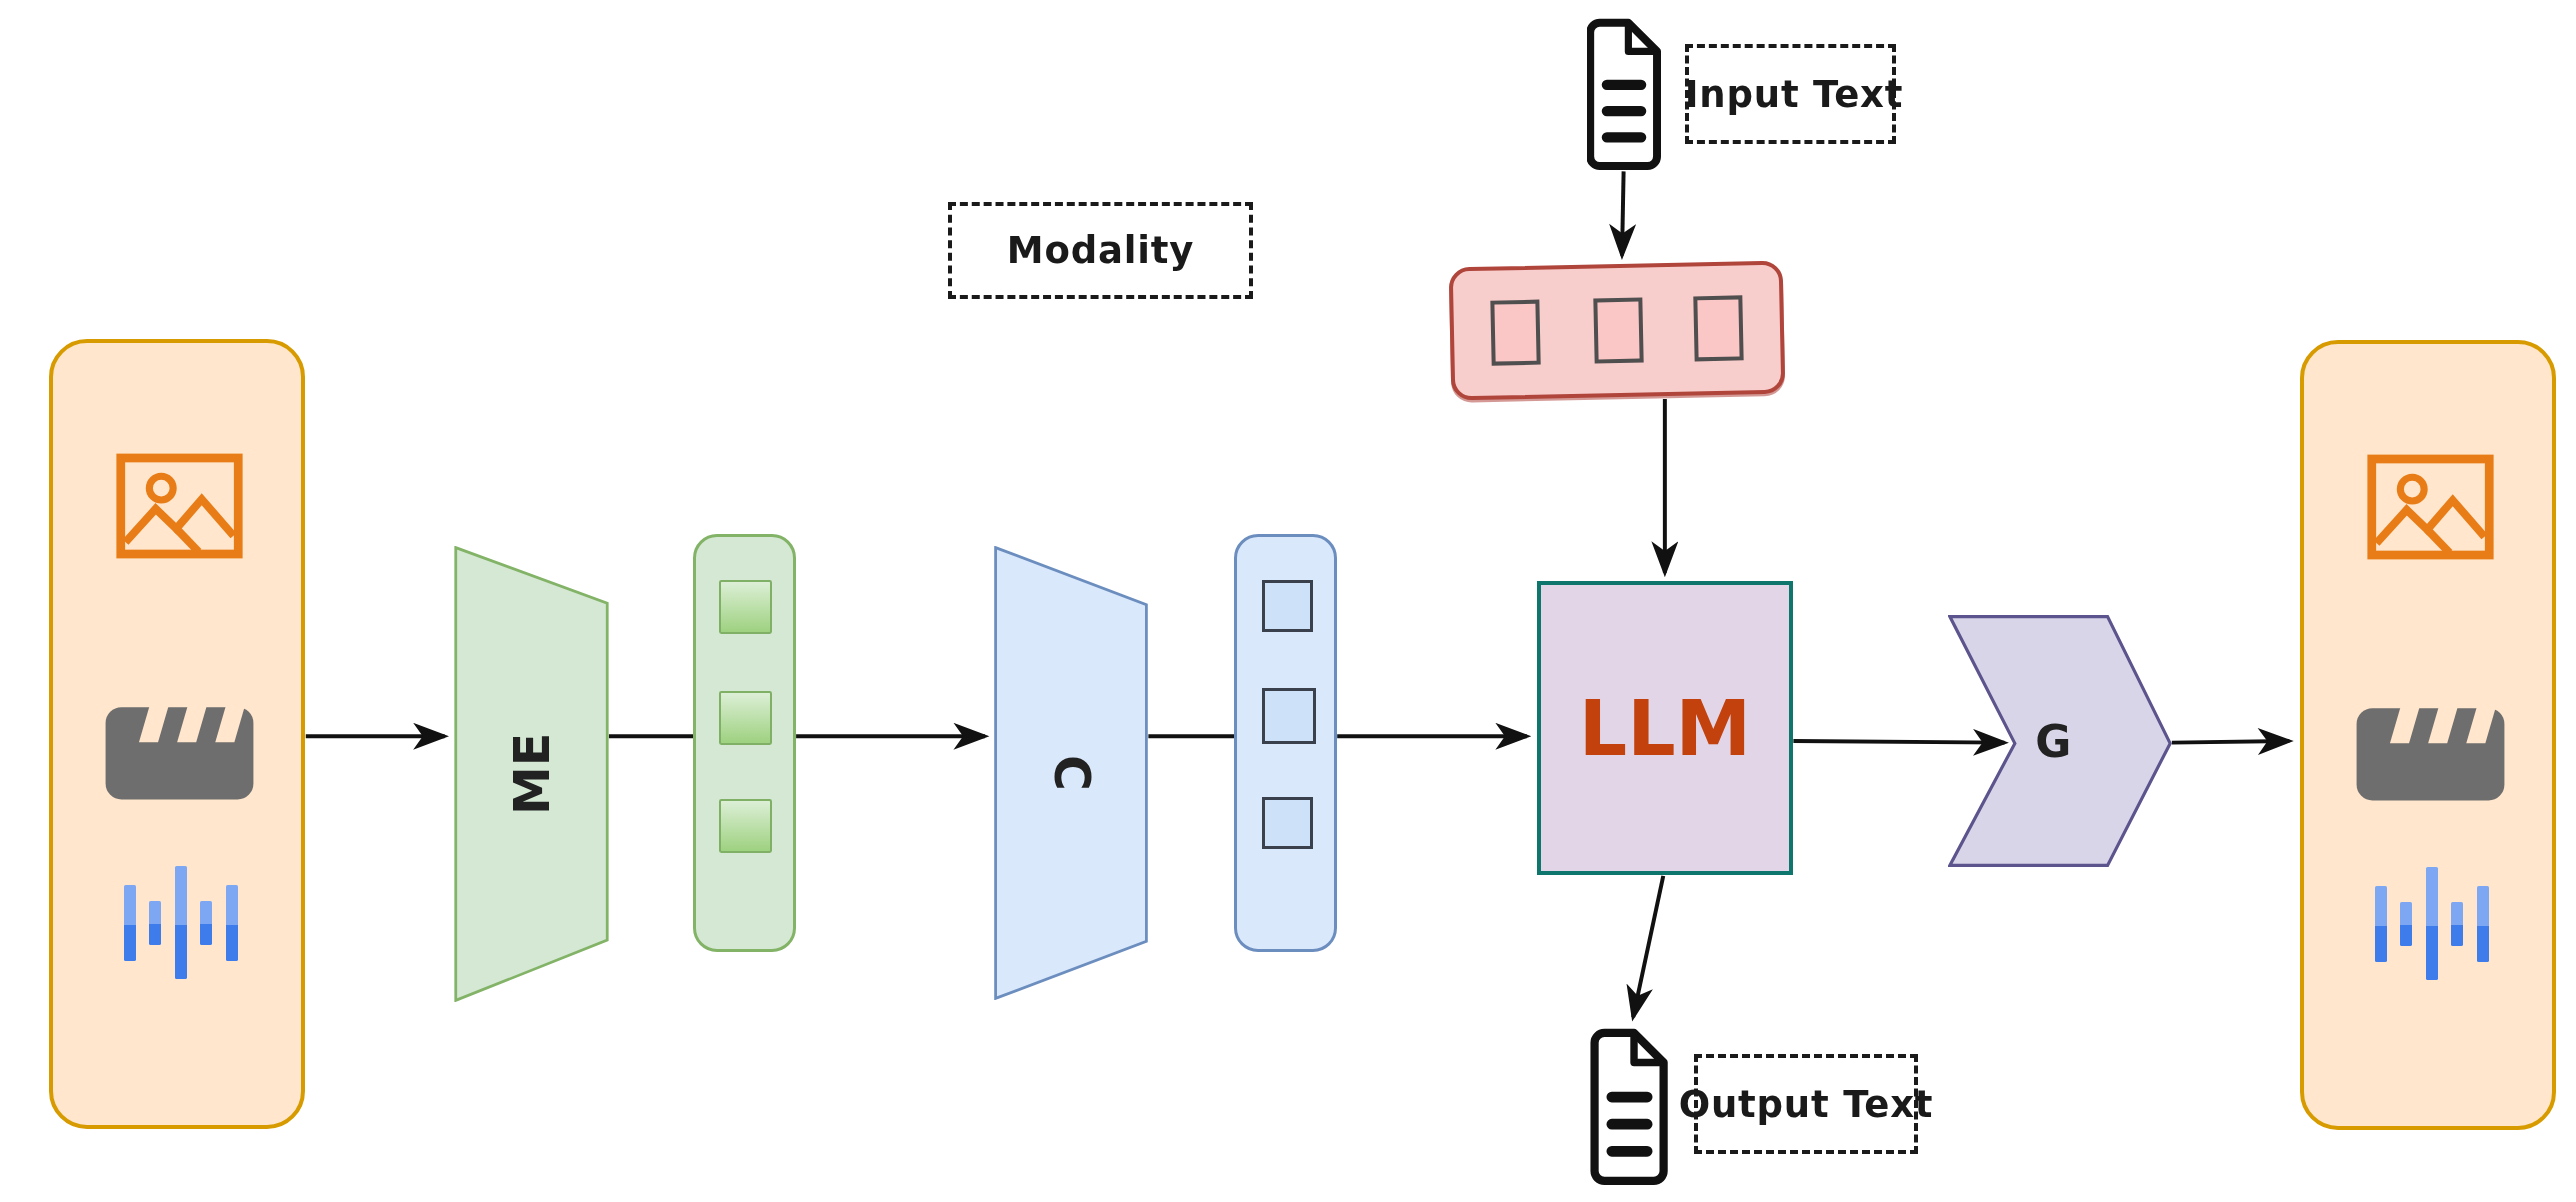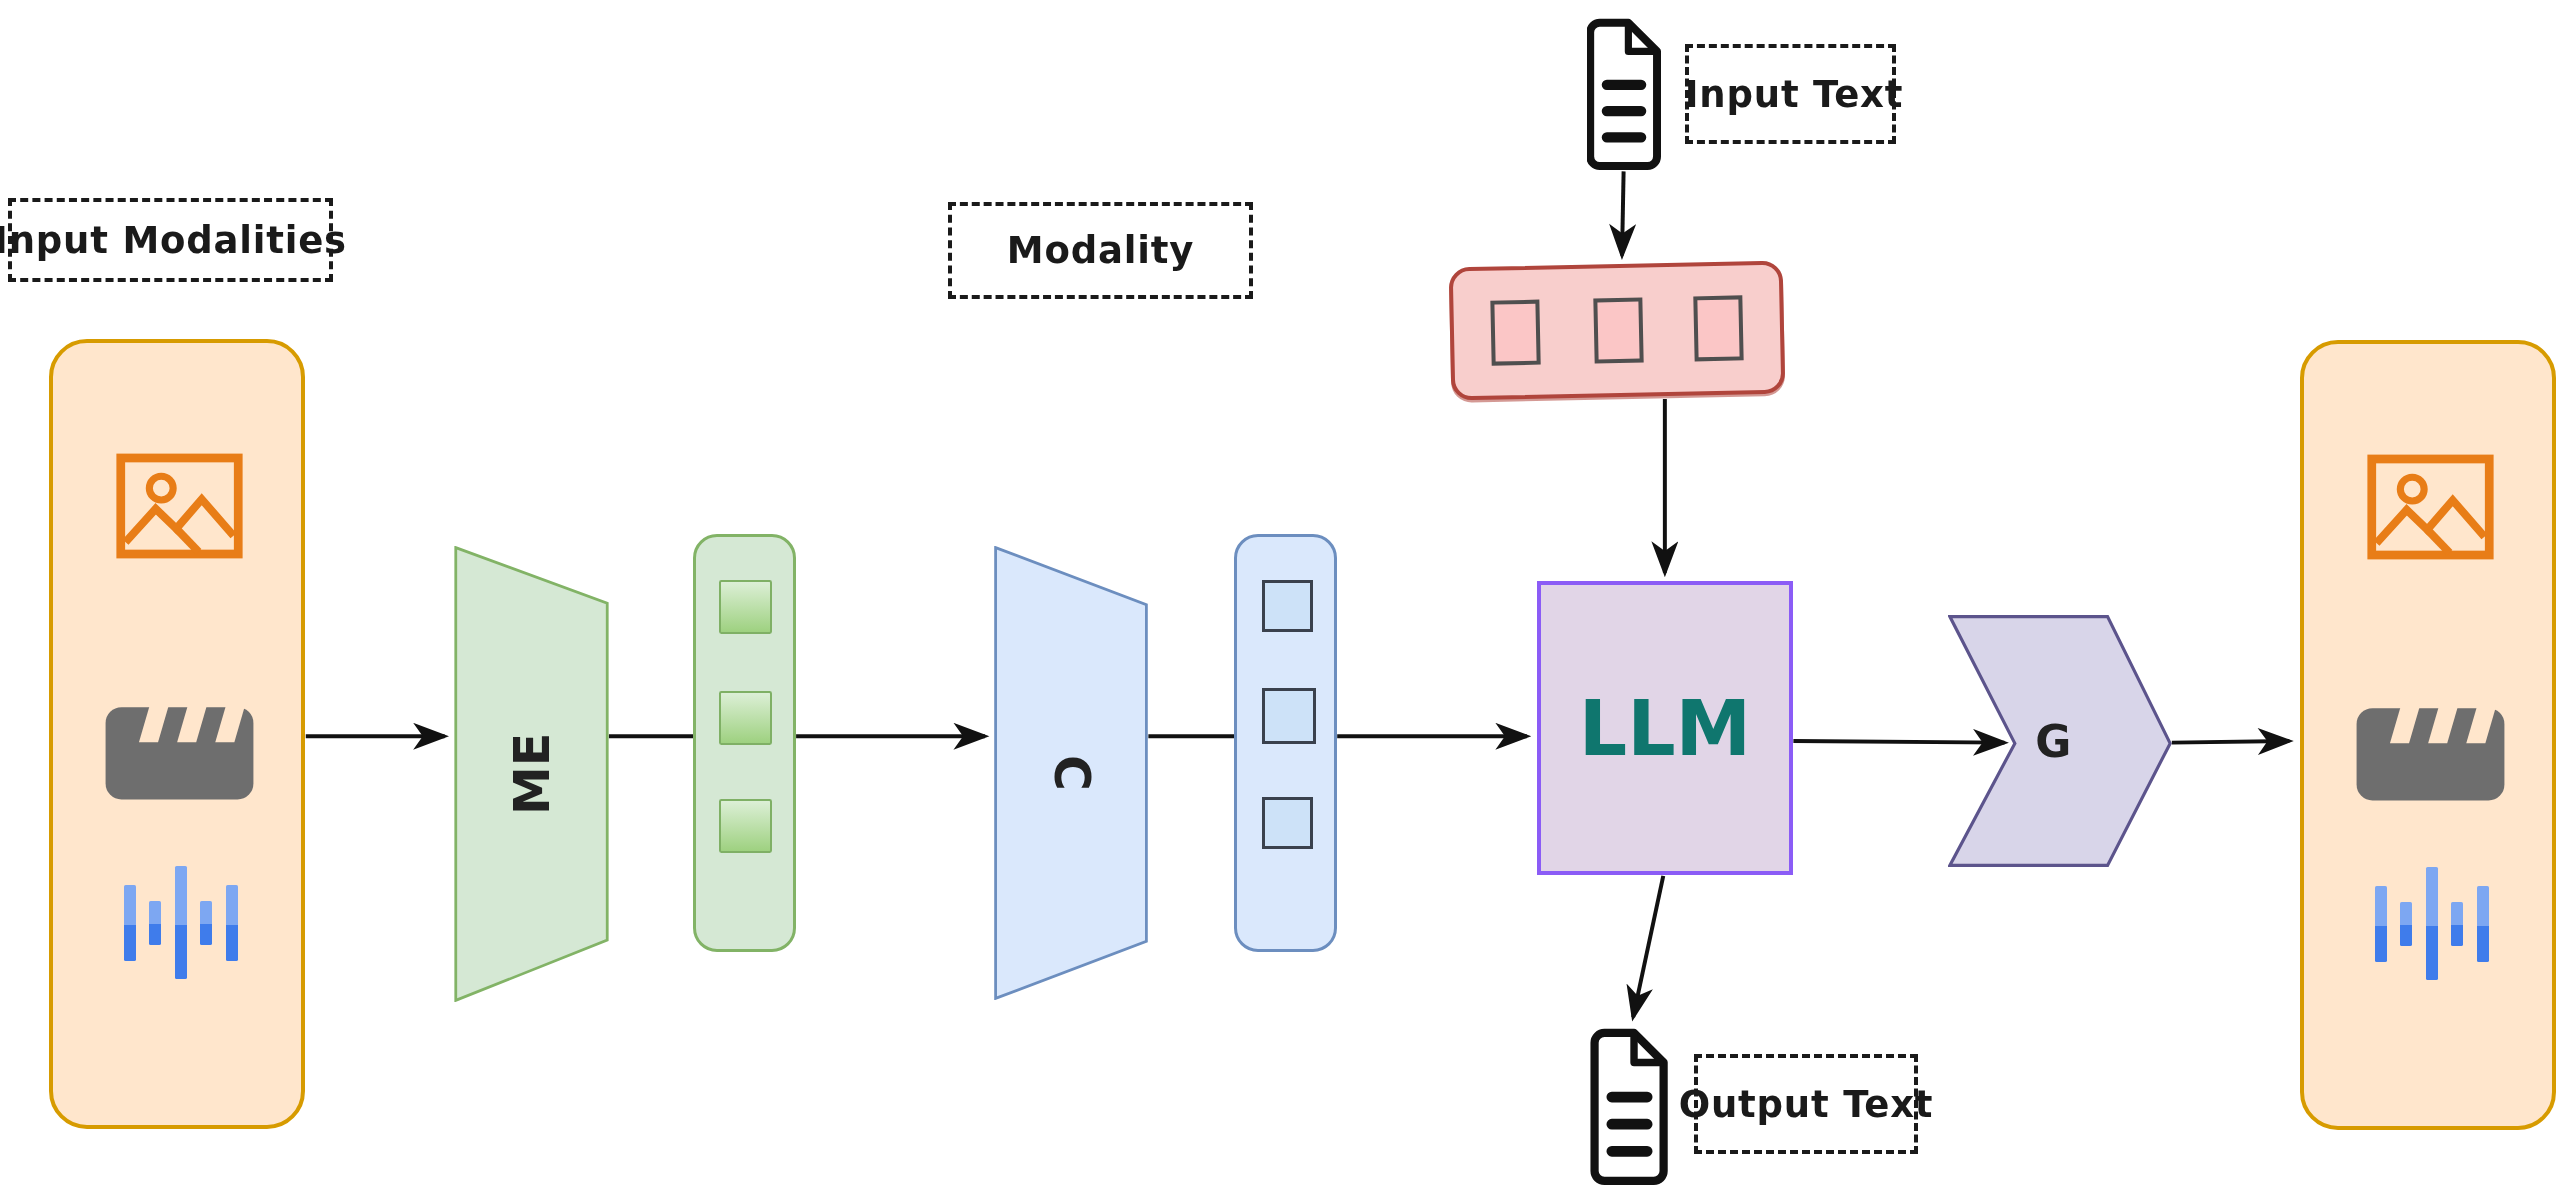--- a/index.html
+++ b/index.html
@@ -38,22 +38,22 @@
   
   .token-strip-red{
     position:absolute;left:1450px;top:264px;width:334px;height:133px;background:#f8cecc;
     border:4.8px solid #b0453c;border-radius:20.6px;box-sizing:border-box;transform:rotate(-1.2deg);
     box-shadow:0 2.4px 0 rgba(176,69,60,.55);
   }
   .tok.red{width:49px;height:65px;top:30px;border:4px solid #4f4f4f;background:#fbc6c6;}
   
   .llm-box{
     position:absolute;left:1537px;top:581px;width:256px;height:294px;background:#e1d5e7;
-    border:4px solid #8b5cf6;box-sizing:border-box;display:flex;align-items:center;justify-content:center;
-    font-size:76px;font-weight:600;color:#0f766e;
+    border:4px solid #0f766e;box-sizing:border-box;display:flex;align-items:center;justify-content:center;
+    font-size:76px;font-weight:600;color:#c2410c;
   }
   
   .shape{position:absolute;}
   .shape-letter{
     position:absolute;left:50%;top:50%;font-size:49px;font-weight:600;color:#222;
     transform:translate(-50%,-50%) rotate(-90deg);
   }
   .shape-letter.cw{transform:translate(-50%,-50%) rotate(90deg);}
   .shape-letter.plain{transform:translate(-50%,-50%);font-size:44px;}
   
@@ -77,23 +77,20 @@
       <line x1="1447" y1="928" x2="1558" y2="928"></line>
       <line x1="1685" y1="928" x2="1924" y2="928" marker-end="url(#ah)"></line>
       <line x1="2260" y1="934" x2="2526" y2="936" marker-end="url(#ah)"></line>
       <line x1="2737" y1="936" x2="2885" y2="934" marker-end="url(#ah)"></line>
       <line x1="2046" y1="216" x2="2044" y2="322" marker-end="url(#ah)"></line>
       <line x1="2098" y1="503" x2="2098" y2="722" marker-end="url(#ah)"></line>
       <line x1="2096" y1="1104" x2="2058" y2="1282" marker-end="url(#ah)"></line>
     </g>
   </svg>
 
-  <div class="dashed-label" style="left:8px;top:198px;width:325px;height:84px;">
-    <span>Input Modalities</span>
-  </div>
   <div class="dashed-label" style="left:948px;top:202px;width:305px;height:97px;">
     <span>Modality</span>
   </div>
   <div class="dashed-label" style="left:1685px;top:44px;width:211px;height:100px;padding-left:7px;">
     <span>Input Text</span>
   </div>
   <div class="dashed-label" style="left:1694px;top:1054px;width:224px;height:100px;">
     <span>Output Text</span>
   </div>
 

